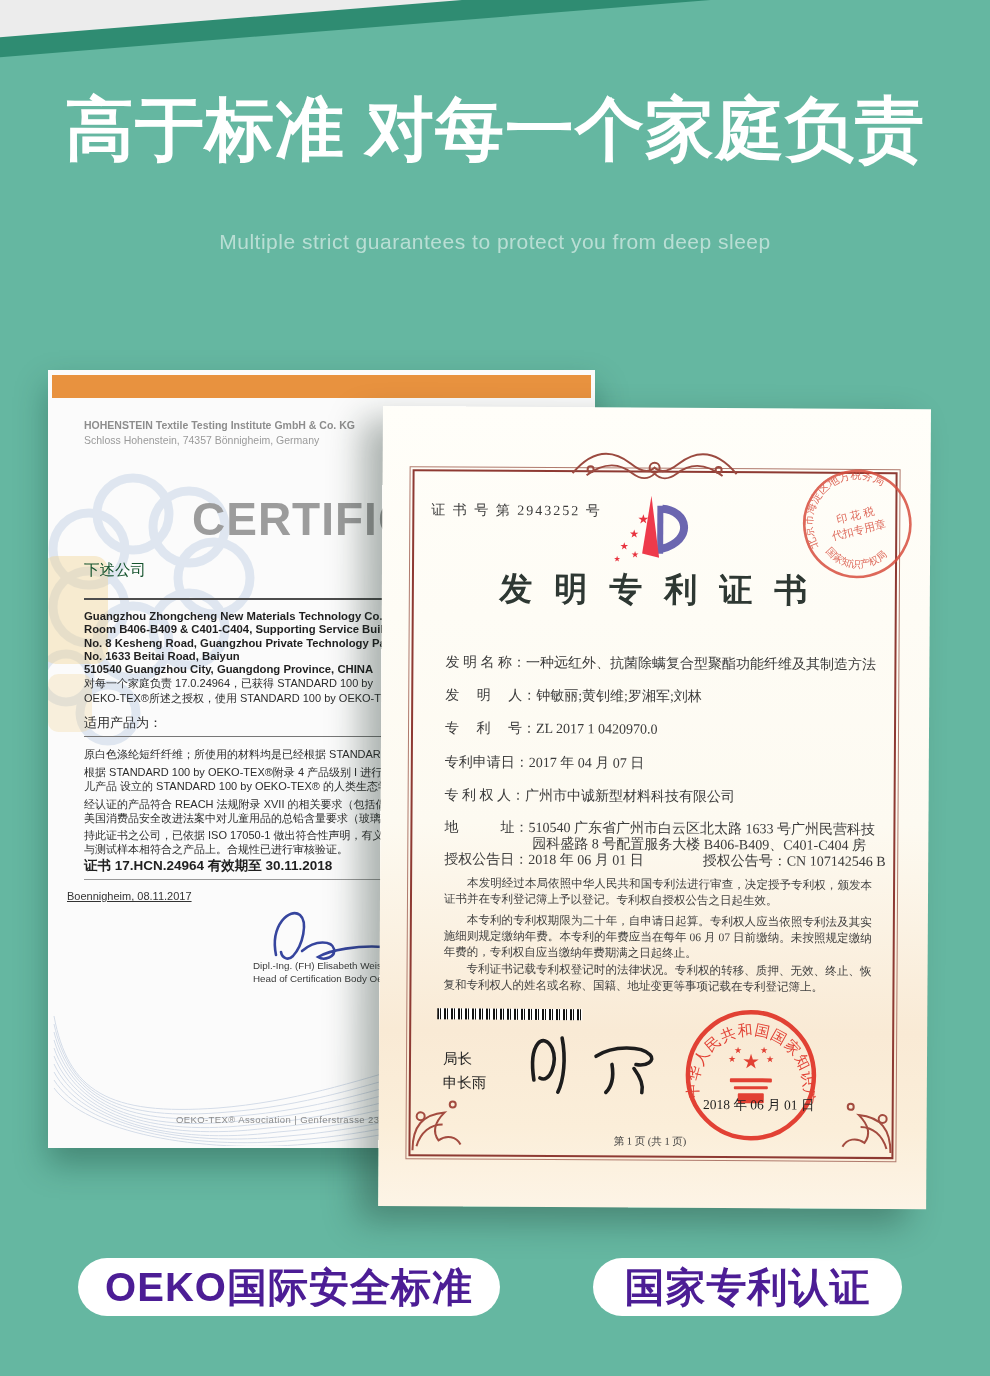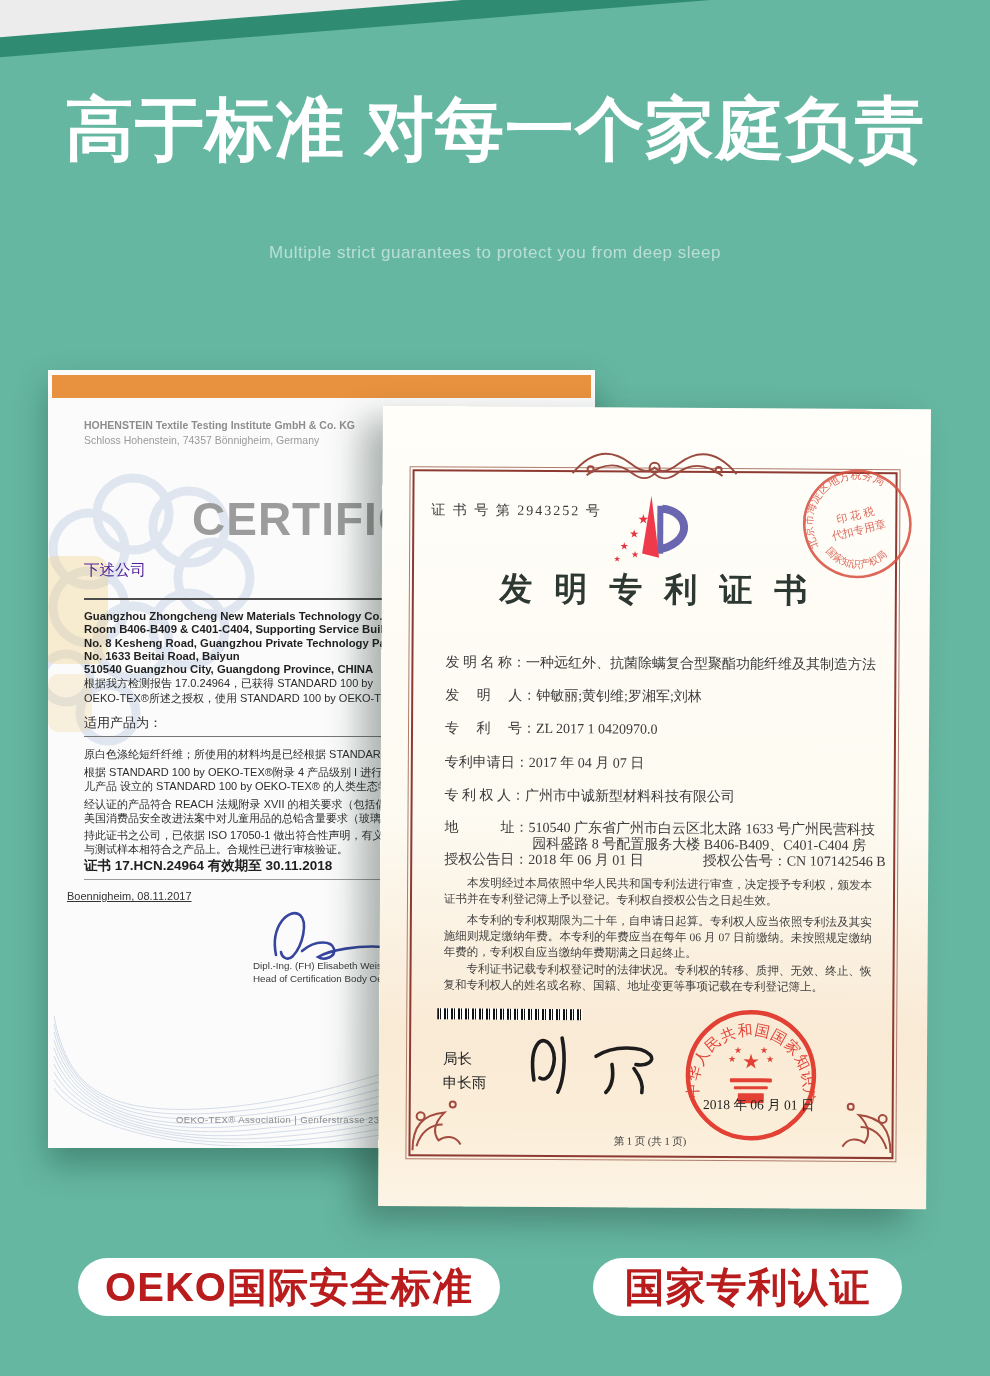--- a/index.html
+++ b/index.html
@@ -11,32 +11,32 @@
   .band-dark{position:absolute;left:-60px;top:-238px;width:1400px;height:300px;
              background:#2f8c72;transform:rotate(-4.6deg);transform-origin:0 100%;}
   .band-gray{position:absolute;left:-60px;top:-258px;width:1400px;height:300px;
              background:#ececec;transform:rotate(-4.6deg);transform-origin:0 100%;}
 
   
   .title{position:absolute;top:84px;left:0;width:990px;text-align:center;color:#ffffff;
          font-size:69px;font-weight:800;letter-spacing:1px;}
   .subtitle{position:absolute;top:178px;left:0;width:990px;text-align:center;color:#ffffff;
          font-size:45px;font-weight:700;letter-spacing:2px;}
-  .subtitle-en{position:absolute;top:243px;left:0;width:990px;text-align:center;
-         color:rgba(255,255,255,.55);font-size:17px;letter-spacing:.5px;}
+  .subtitle-en{position:absolute;top:230px;left:0;width:990px;text-align:center;
+         color:rgba(255,255,255,.55);font-size:21px;letter-spacing:.5px;}
 
   
   .oeko{position:absolute;left:48px;top:370px;width:547px;height:778px;background:#fbfbfb;
         box-shadow:0 16px 30px rgba(10,50,38,.35);overflow:hidden;z-index:2;}
   .oeko .orange-bar{position:absolute;left:4px;top:5px;width:539px;height:23px;background:#e8923f;}
   .oeko .issuer{position:absolute;left:36px;top:48px;font-size:10.5px;line-height:14.5px;color:#8d8d8d;font-weight:700;}
   .oeko .issuer .l2{font-weight:400;color:#9a9a9a;}
   .oeko .cert-big{position:absolute;left:144px;top:122px;font-size:46px;font-weight:700;
                   color:#9c9c9c;letter-spacing:1px;white-space:nowrap;}
-  .oeko .sec-head{position:absolute;left:36px;top:190px;font-size:15.5px;color:#4c1d95;}
+  .oeko .sec-head{position:absolute;left:36px;top:190px;font-size:15.5px;color:#14532d;}
   .oeko .hr{position:absolute;left:36px;width:503px;height:2px;background:#4d4d4d;}
   .oeko .hr.thin{height:1px;background:#777;}
   .oeko .company{position:absolute;left:36px;top:240px;font-size:11.3px;line-height:13.3px;
                  font-weight:700;color:#1f1f1f;white-space:nowrap;}
   .oeko .p{position:absolute;left:36px;font-size:11px;line-height:15px;color:#2c2c2c;white-space:nowrap;}
   .oeko .appl{position:absolute;left:36px;top:344px;font-size:13px;color:#2c2c2c;}
   .oeko .cert-line{position:absolute;left:36px;top:487px;font-size:13.5px;font-weight:700;color:#1f1f1f;white-space:nowrap;}
   .oeko .place{position:absolute;left:19px;top:520px;font-size:11px;color:#333;text-decoration:underline;}
   .oeko .signer{position:absolute;left:205px;top:590px;font-size:9.8px;line-height:12.5px;color:#3a3a3a;white-space:nowrap;}
   .oeko .footer{position:absolute;left:128px;top:744px;font-size:9.5px;letter-spacing:.4px;color:#8b8b8b;white-space:nowrap;}
@@ -60,21 +60,21 @@
            background:repeating-linear-gradient(90deg,#111 0 2px,#fff 2px 3px,#111 3px 4px,#fff 4px 7px,
                       #111 7px 9px,#fff 9px 10px,#111 10px 11px,#fff 11px 14px);}
   .director{position:absolute;left:64px;top:640px;font-size:14.5px;line-height:24px;color:#222;
             font-family:"Liberation Sans",sans-serif;}
   .seal-date{position:absolute;left:295px;top:688px;width:170px;text-align:center;font-size:13.5px;
              color:#1f1f1f;z-index:6;}
   .page-note{position:absolute;left:27px;top:727px;width:489px;text-align:center;font-size:10.5px;color:#3b3b3b;}
 
   
   .badge{position:absolute;top:1258px;height:58px;background:#ffffff;border-radius:29px;
-         display:flex;align-items:center;justify-content:center;color:#b91c1c;
+         display:flex;align-items:center;justify-content:center;color:#4c1d95;
          font-size:40px;font-weight:700;letter-spacing:1px;}
   .badge.b1{left:78px;width:422px;}
   .badge.b2{left:593px;width:309px;}
 </style>
 </head>
 <body>
 
 <div class="page">
 
   <div class="band-dark"></div>
@@ -114,21 +114,21 @@
 
     <div class="company">
       <div>Guangzhou Zhongcheng New Materials Technology Co., Ltd.</div>
       <div>Room B406-B409 &amp; C401-C404, Supporting Service Building</div>
       <div>No. 8 Kesheng Road, Guangzhou Private Technology Park</div>
       <div>No. 1633 Beitai Road, Baiyun</div>
       <div>510540 Guangzhou City, Guangdong Province, CHINA</div>
     </div>
 
     <div class="p" style="top:306px;">
-      <div>根据我方检测报告 17.0.24964，已获得 STANDARD 100 by</div>
+      <div>对每一个家庭负责 17.0.24964，已获得 STANDARD 100 by</div>
         <div>OEKO-TEX®所述之授权，使用 STANDARD 100 by OEKO-TEX®标签。</div>
     </div>
 
     <div class="appl">适用产品为：</div>
     <div class="hr thin" style="top:366px;"></div>
 
     <div class="p" style="top:377px;">原白色涤纶短纤纤维；所使用的材料均是已经根据 STANDARD 100 b</div>
     <div class="p" style="top:396px;line-height:13.5px;">
       <div>根据 STANDARD 100 by OEKO-TEX®附录 4 产品级别 I 进行的检测结果</div>
         <div>儿产品 设立的 STANDARD 100 by OEKO-TEX® 的人类生态学要求。</div>

